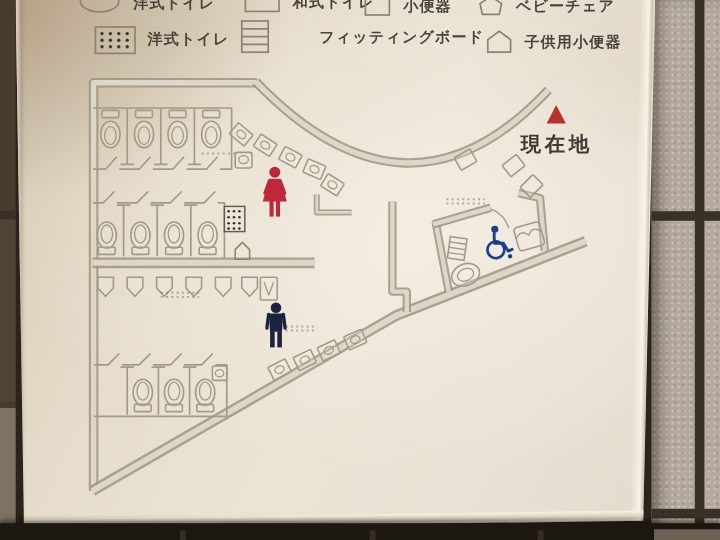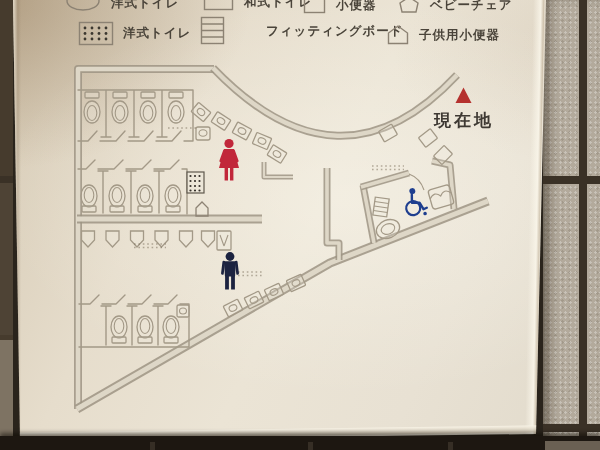--- a/index.html
+++ b/index.html
@@ -132,21 +132,21 @@
     </div>
     <div class="lg-item" style="left:200px;top:16px;gap:40px;">
       <span class="lg-icon">
         <svg width="26" height="30">
             <rect class="ln" x="1.5" y="1.5" width="22" height="26"></rect>
           <path class="ln" d="M1.5,8 H23.5 M1.5,14.5 H23.5 M1.5,21 H23.5"></path>
           </svg>
         </span>
       <span class="lg-label">フィッティングボード</span>
     </div>
-    <div class="lg-item" style="left:386px;top:24px;">
+    <div class="lg-item" style="left:404px;top:24px;">
       <span class="lg-icon">
         <svg width="24" height="22">
             <path class="ln" d="M2.5,9 L12,2 L21.5,9 V19.5 H2.5 Z"></path>
           </svg>
         </span>
       <span class="lg-label">子供用小便器</span>
     </div>
 
     <svg class="map" width="600" height="450" viewBox="0 0 600 450">
 

